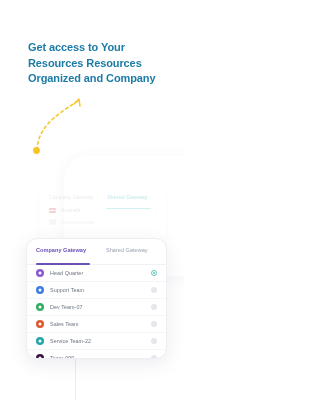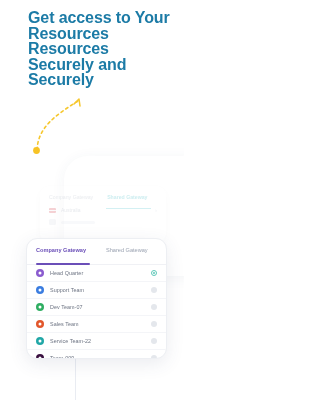--- a/index.html
+++ b/index.html
@@ -20,23 +20,23 @@
     pointer-events:none;
   }
   #blob-big{ left:64px; top:156px; width:150px; height:120px; border-radius:24px;}
   .bg-line{
     position:absolute;left:75px;top:358px;width:1px;height:42px;
     background:#e9ecf2;
   }
 
   
   .heading{
-    position:absolute;left:28px;top:10px;width:142px;
+    position:absolute;left:28px;top:40px;width:142px;
     color:#1c7ba6;
-    font-size:16px;
+    font-size:11px;
     font-weight:bold;
     line-height:15.5px;
     letter-spacing:-0.1px;
   }
 
   
   .arrow-wrap{position:absolute;left:22px;top:88px;width:70px;height:72px;}
 
   
   .ghost-card{
@@ -132,21 +132,21 @@
 <body>
 
 <div class="screen">
 
   <div class="bg-blob" id="blob-big"></div>
   <div class="bg-line"></div>
 
   <div class="heading">
     <div>Get access to Your</div>
     <div>Resources Resources</div>
-    <div>Securely and Securely</div>
+    <div>Organized and Company</div>
   </div>
 
   <div class="arrow-wrap">
     <svg width="70" height="72" viewBox="0 0 70 72" fill="none">
       <path d="M15 62 C 16 40, 32 28, 56 13" stroke="#f6c72e" stroke-width="1.6" stroke-linecap="round" stroke-dasharray="2.6 3.2" fill="none"></path>
       <path d="M52 16 L57 11 L58 18" stroke="#f6c72e" stroke-width="1.5" stroke-linecap="round" stroke-linejoin="round" fill="none"></path>
       <circle cx="14.5" cy="62.5" r="3.4" fill="#f7c325"></circle>
     </svg>
   </div>
 

